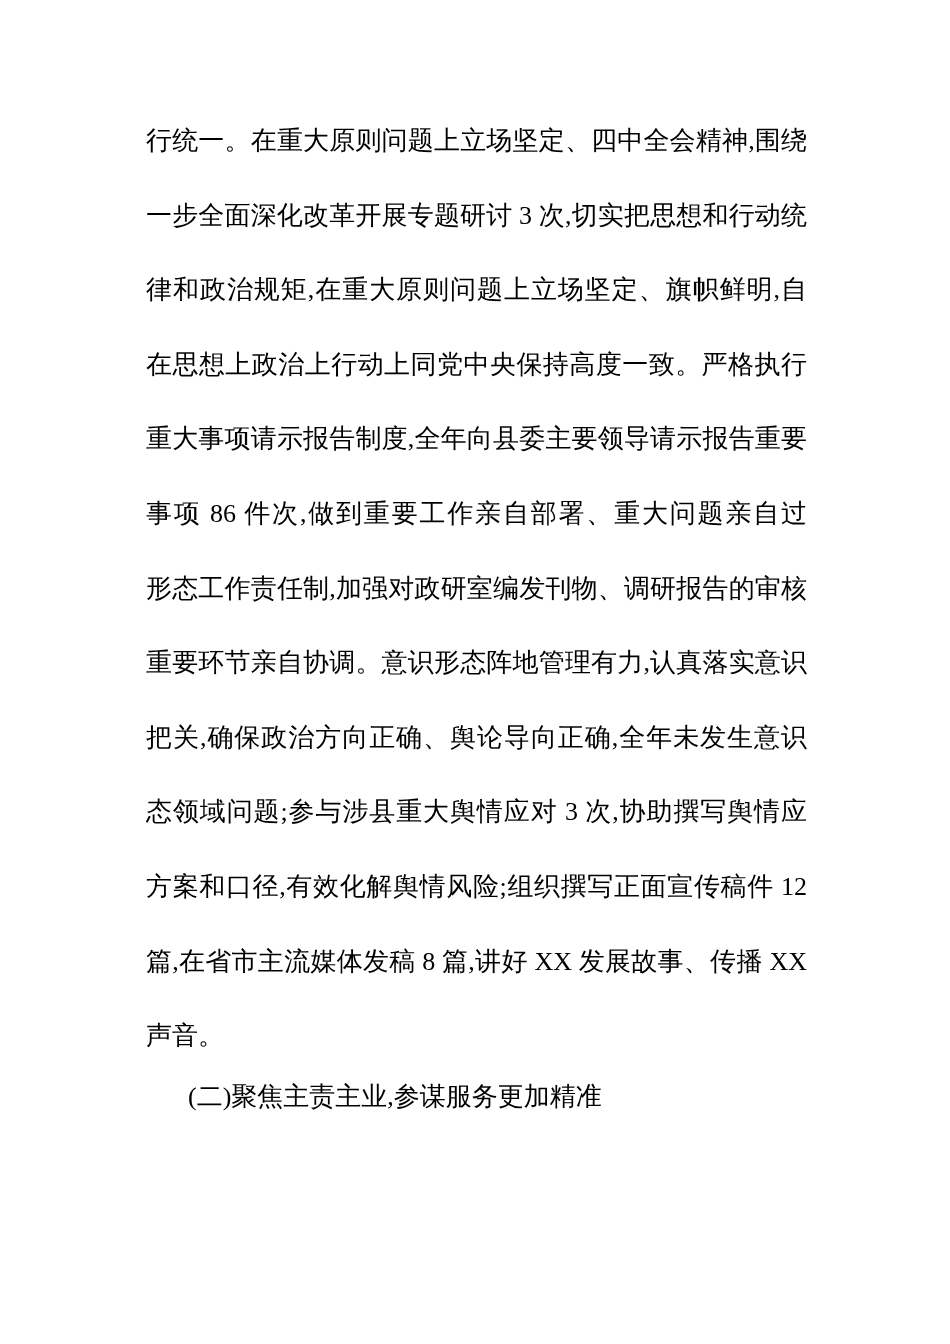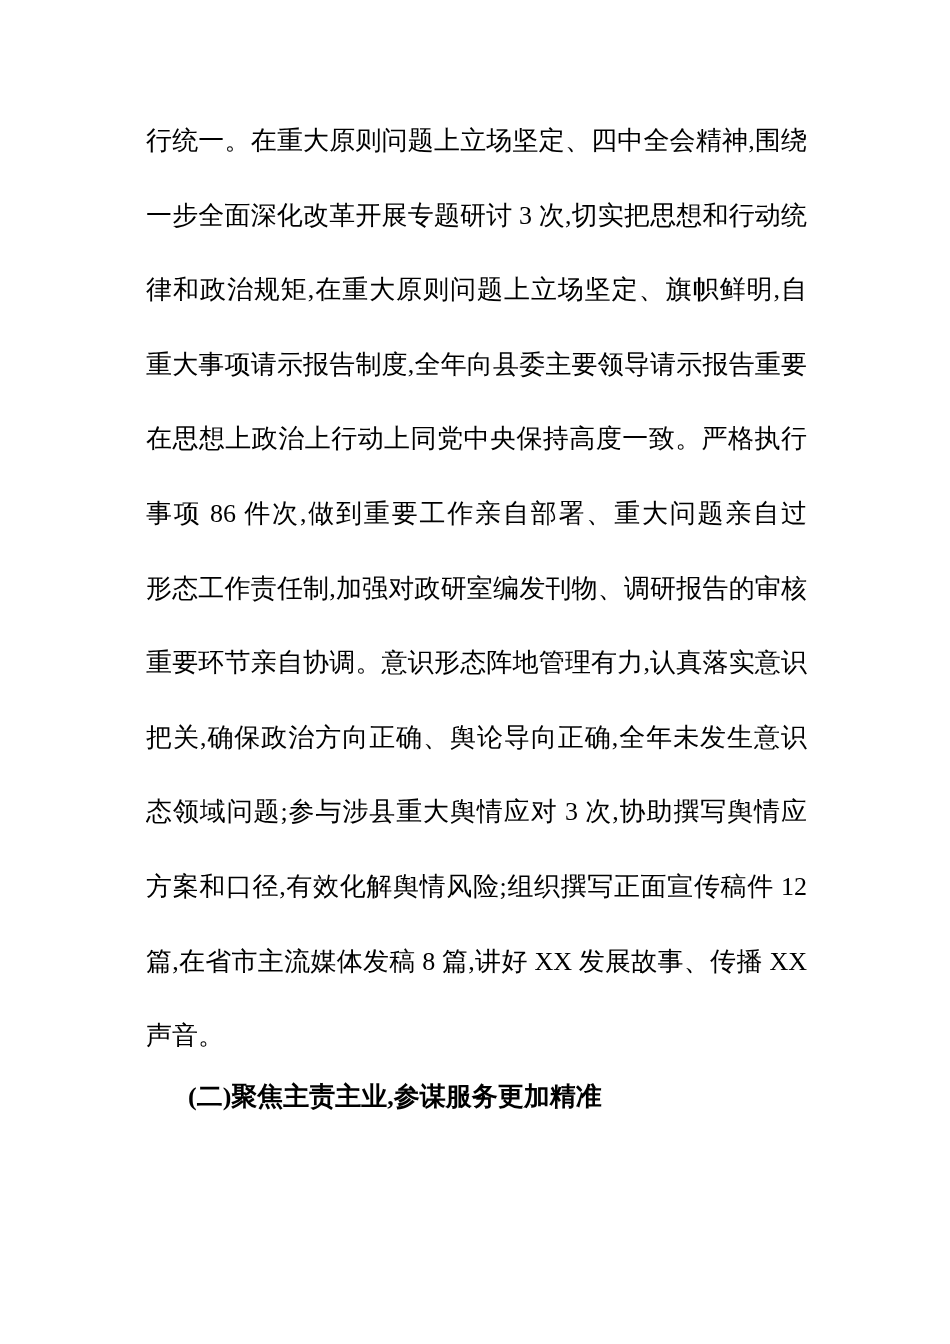--- a/index.html
+++ b/index.html
@@ -38,34 +38,33 @@
   }
   .section-heading {
     width: 661px;
     height: 46px;
     line-height: 46px;
     font-size: 26px;
     color: #000000;
     text-indent: 42px;
     text-align: left;
     overflow: hidden;
-    font-weight: bold;
   }
 </style>
 </head>
 <body>
 
 <div class="page">
   <div class="textblock">
     <div class="para">
       <div class="line">行统一。在重大原则问题上立场坚定、四中全会精神,围绕进</div>
       <div class="line">一步全面深化改革开展专题研讨 3 次,切实把思想和行动统</div>
       <div class="line">律和政治规矩,在重大原则问题上立场坚定、旗帜鲜明,自觉</div>
+      <div class="line">在思想上政治上行动上同党中央保持高度一致。严格执行</div>
       <div class="line">重大事项请示报告制度,全年向县委主要领导请示报告重要</div>
-      <div class="line">在思想上政治上行动上同党中央保持高度一致。严格执行</div>
       <div class="line">事项 86 件次,做到重要工作亲自部署、重大问题亲自过问、</div>
       <div class="line">形态工作责任制,加强对政研室编发刊物、调研报告的审核</div>
       <div class="line">重要环节亲自协调。意识形态阵地管理有力,认真落实意识</div>
       <div class="line">把关,确保政治方向正确、舆论导向正确,全年未发生意识形</div>
       <div class="line">态领域问题;参与涉县重大舆情应对 3 次,协助撰写舆情应对</div>
       <div class="line">方案和口径,有效化解舆情风险;组织撰写正面宣传稿件 12</div>
       <div class="line">篇,在省市主流媒体发稿 8 篇,讲好 XX 发展故事、传播 XX 好</div>
       <div class="line last">声音。</div>
     </div>
     <div class="section-heading">(二)聚焦主责主业,参谋服务更加精准</div>

